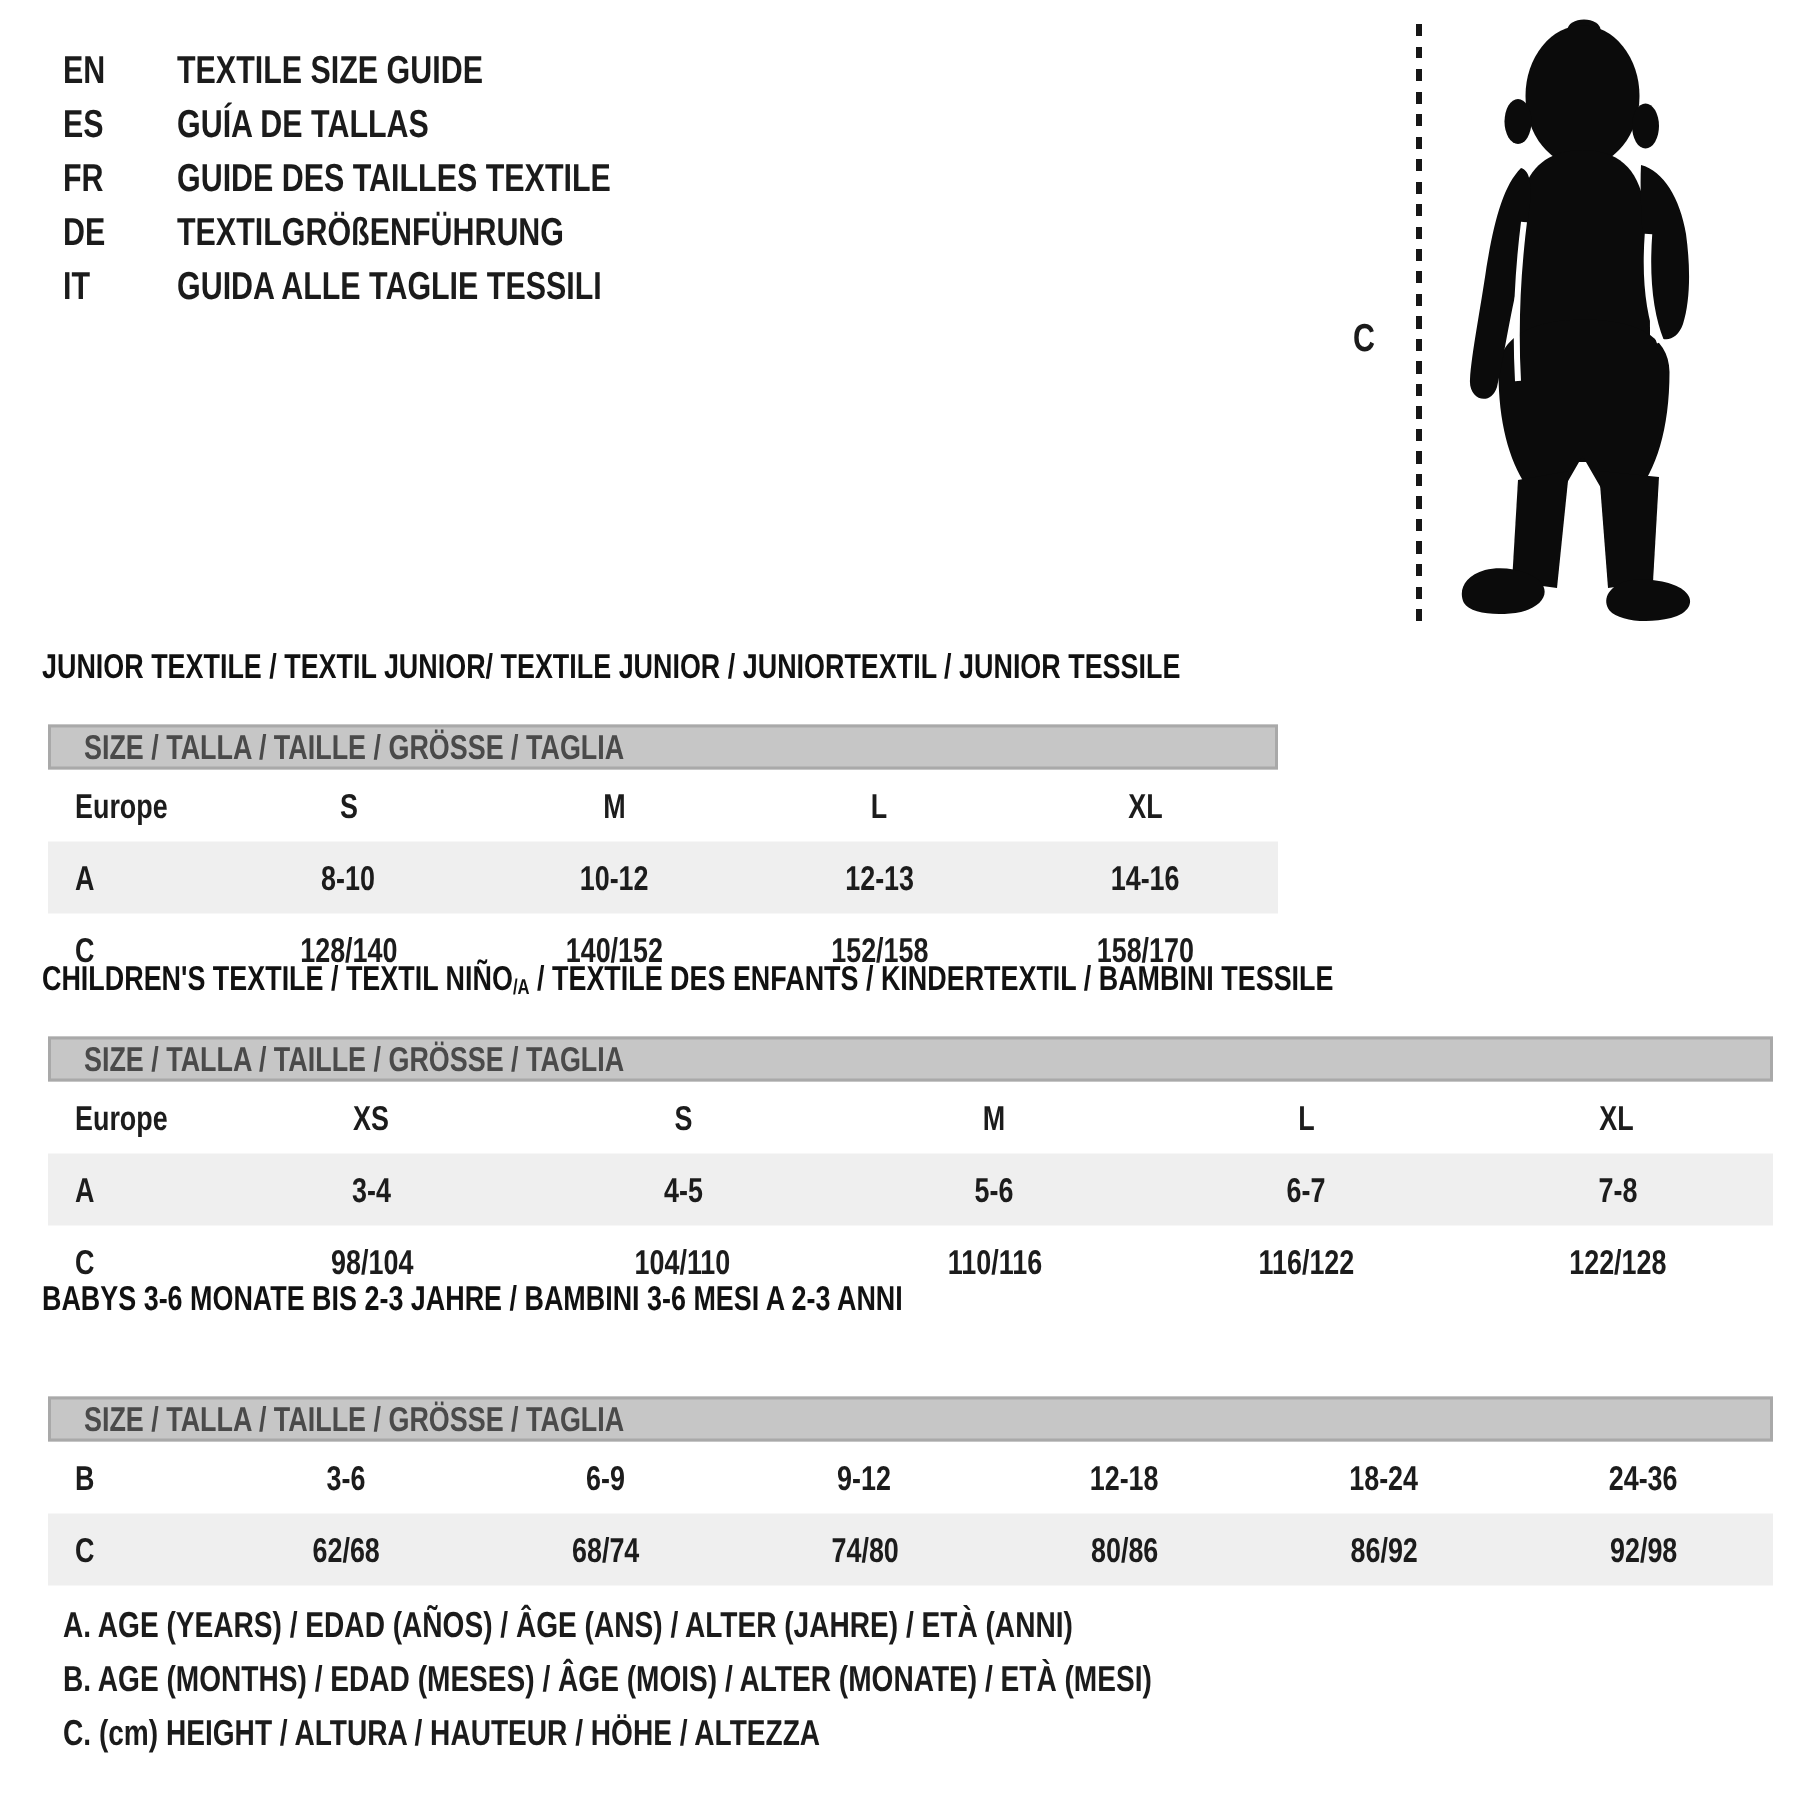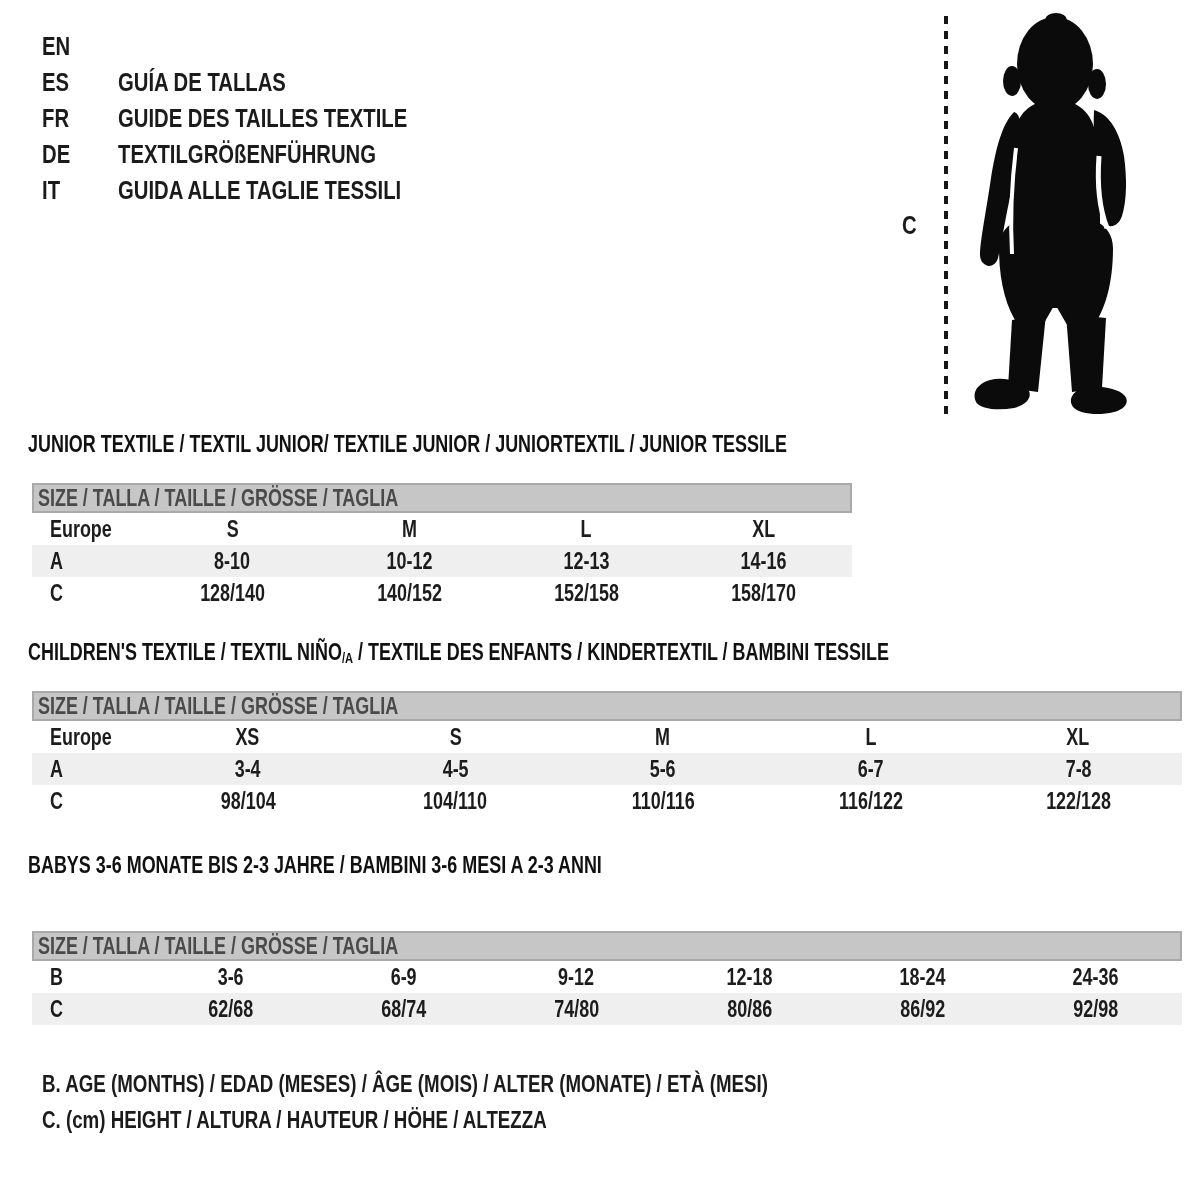--- a/index.html
+++ b/index.html
@@ -25,39 +25,40 @@
 
   
   .sec-h{position:absolute;left:28px;font-size:23px;font-weight:bold;color:#111;line-height:24px;white-space:nowrap;}
   .sec-h .subsm{font-size:0.62em;vertical-align:-0.18em;}
   .babies-h{line-height:35px;}
 
   
   .tbl{position:absolute;left:32px;font-weight:bold;}
   .tbl-head{
     height:30px;background:#c6c6c6;border:2px solid #a9a9a9;box-sizing:border-box;
-    display:flex;align-items:center;padding-left:4px;
+    display:flex;align-items:center;padding-left:22px;
     font-size:23px;color:#4a4a4a;
   }
-  .trow{display:flex;height:32px;align-items:center;font-size:23px;color:#1c1c1c;}
+  .trow{display:flex;height:48px;align-items:center;font-size:23px;color:#1c1c1c;}
   .trow.shaded{background:#efefef;}
   .tlab{flex:0 0 112px;width:112px;padding-left:18px;box-sizing:border-box;}
   .tval{flex:1;text-align:center;}
 
   
   .legend{position:absolute;left:42px;top:1066px;font-size:24px;font-weight:bold;line-height:36px;}
 </style>
 </head>
 <body>
 
 <div class="page">
 
   <div class="langs">
     <div class="lang-row">
       <span class="lang-code"><span class="cond">EN</span></span>
+      <span><span class="cond">TEXTILE SIZE GUIDE</span></span>
     </div>
     <div class="lang-row">
       <span class="lang-code"><span class="cond">ES</span></span>
       <span><span class="cond">GUÍA DE TALLAS</span></span>
     </div>
     <div class="lang-row">
       <span class="lang-code"><span class="cond">FR</span></span>
       <span><span class="cond">GUIDE DES TAILLES TEXTILE</span></span>
     </div>
     <div class="lang-row">
@@ -175,17 +176,18 @@
       <div class="tval c-center"><span class="cond">62/68</span></div>
       <div class="tval c-center"><span class="cond">68/74</span></div>
       <div class="tval c-center"><span class="cond">74/80</span></div>
       <div class="tval c-center"><span class="cond">80/86</span></div>
       <div class="tval c-center"><span class="cond">86/92</span></div>
       <div class="tval c-center"><span class="cond">92/98</span></div>
     </div>
   </div>
 
   <div class="legend">
+    <div><span class="cond">A. AGE (YEARS) / EDAD (AÑOS) / ÂGE (ANS) / ALTER (JAHRE) / ETÀ (ANNI)</span></div>
     <div><span class="cond">B. AGE (MONTHS) / EDAD (MESES) / ÂGE (MOIS) / ALTER (MONATE) / ETÀ (MESI)</span></div>
     <div><span class="cond">C. (cm) HEIGHT / ALTURA / HAUTEUR / HÖHE / ALTEZZA</span></div>
   </div>
 
 </div>
 
 </body></html>

